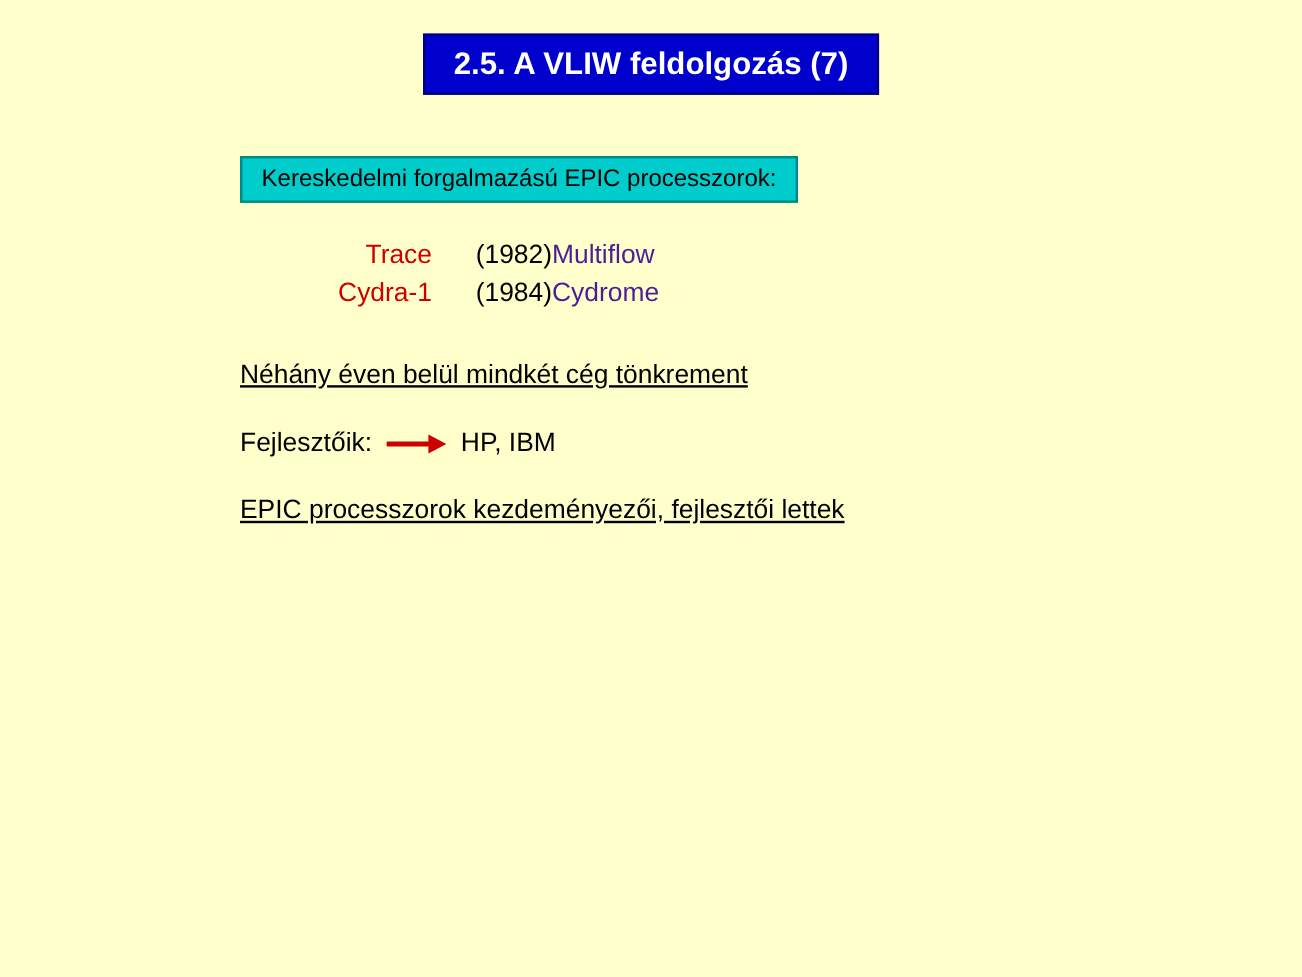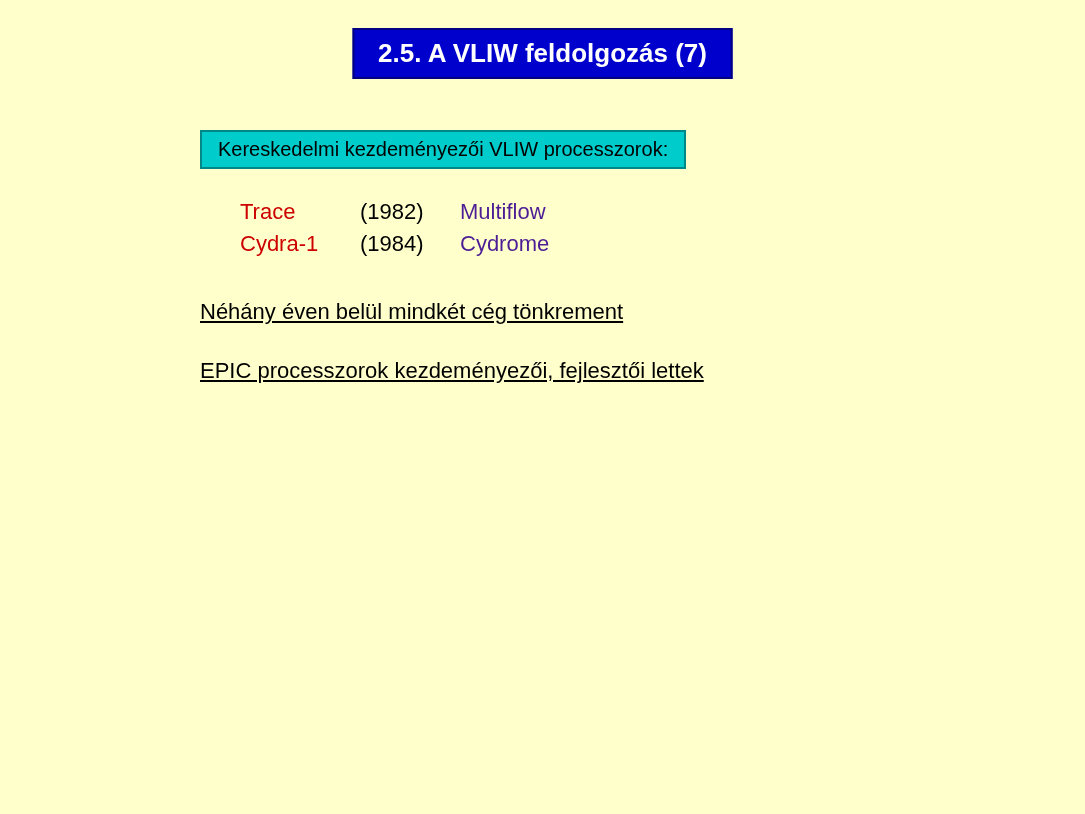--- a/index.html
+++ b/index.html
@@ -54,20 +54,21 @@
     .processors-table {
       margin-left: 40px;
       margin-bottom: 40px;
     }
 
     .processor-row {
       display: flex;
       align-items: baseline;
       margin-bottom: 6px;
       font-size: 22px;
+      text-align: right;
     }
 
     .processor-name {
       color: #cc0000;
       width: 120px;
       font-weight: normal;
     }
 
     .processor-year {
       width: 100px;
@@ -116,38 +117,48 @@
 <body>
 
 <div class="title-bar">
   <span class="title-text">2.5. A VLIW feldolgozás (7)</span>
 </div>
 
 <div class="content-area">
 
   
   <div class="header-box">
-    <span class="header-box-text">Kereskedelmi kezdeményezői VLIW processzorok:</span>
+    <span class="header-box-text">Kereskedelmi forgalmazású EPIC processzorok:</span>
   </div>
 
   
   <div class="processors-table">
     <div class="processor-row">
       <span class="processor-name">Trace</span>
       <span class="processor-year">(1982)</span>
       <span class="processor-company">Multiflow</span>
     </div>
     <div class="processor-row">
       <span class="processor-name">Cydra-1</span>
       <span class="processor-year">(1984)</span>
       <span class="processor-company">Cydrome</span>
     </div>
   </div>
 
   
   <p class="body-text">Néhány éven belül mindkét cég tönkrement</p>
 
   
+  <div class="developers-row">
+    <span class="developers-label">Fejlesztőik:</span>
+    <span class="arrow-icon">
+      <svg class="arrow-svg" width="50" height="24" viewBox="0 0 50 24">
+        <line x1="0" y1="12" x2="38" y2="12" stroke="#cc0000" stroke-width="4"></line>
+        <polygon points="35,4 50,12 35,20" fill="#cc0000"></polygon>
+      </svg>
+    </span>
+    <span class="developers-names">HP, IBM</span>
+  </div>
 
   
   <p class="body-text">EPIC processzorok kezdeményezői, fejlesztői lettek</p>
 
 </div>
 
 </body></html>

